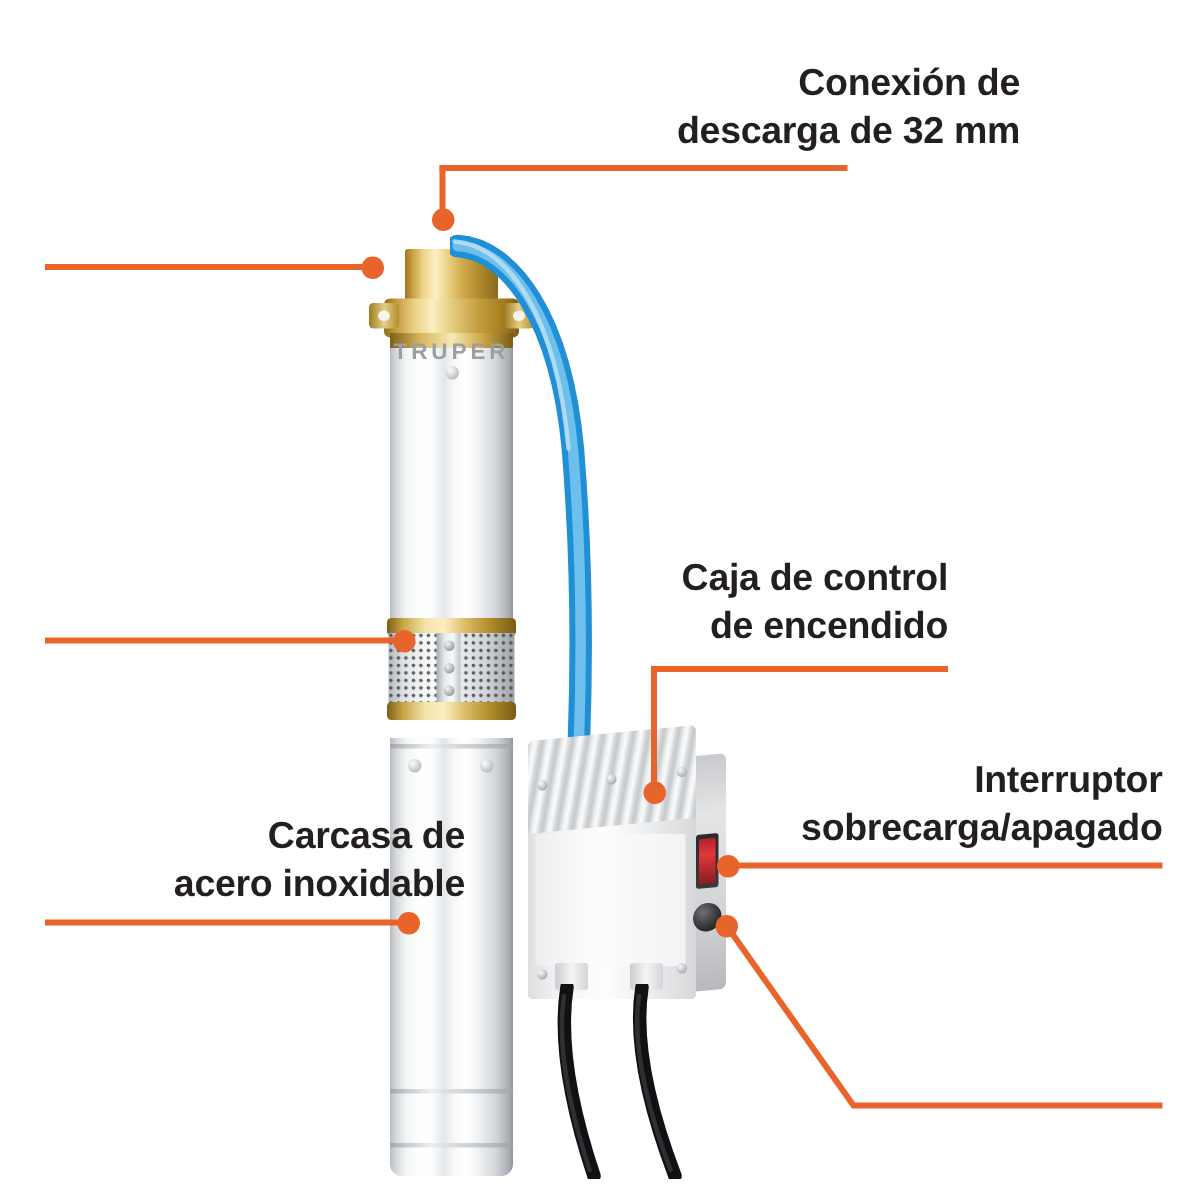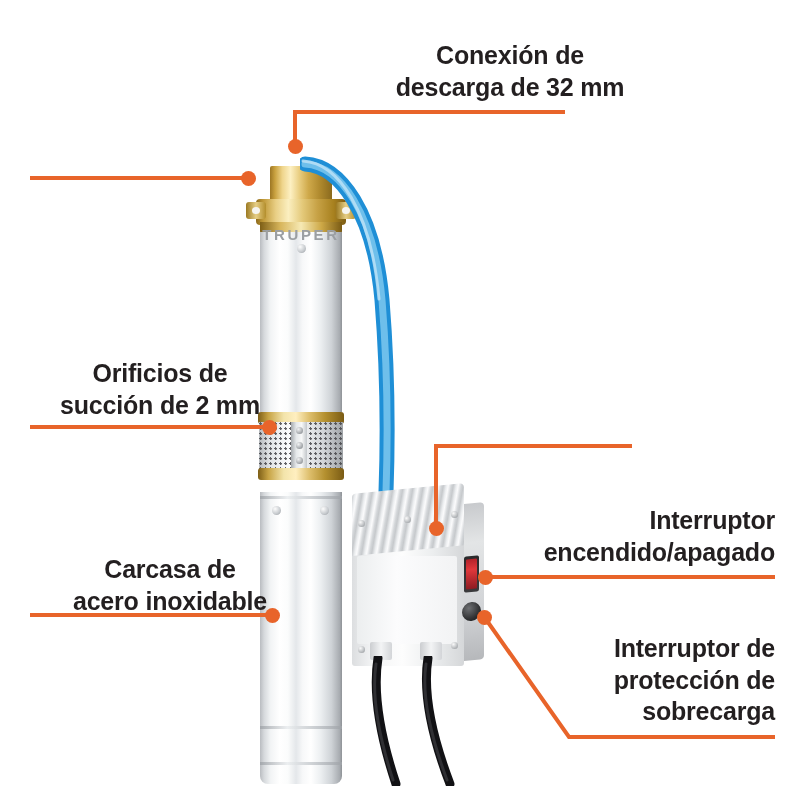--- a/index.html
+++ b/index.html
@@ -15,21 +15,21 @@
   
   .label{
     position:absolute;
     font-weight:700;
     font-size:25px;
     line-height:1.26;
     color:#231f20;
     letter-spacing:-0.2px;
     white-space:pre-line;
   }
-  .label.left{text-align:center;}
+  .label.left{text-align:right;}
   .label.right{text-align:right;}
 
   
   .hline{position:absolute;height:4px;background:#E8642A;}
   .vline{position:absolute;width:4px;background:#E8642A;}
   .dot{
     position:absolute;width:15px;height:15px;border-radius:50%;
     background:#E8642A;
   }
   .diag{position:absolute;overflow:visible;}
@@ -243,40 +243,37 @@
 
   <div class="hline" style="left:30px;top:176px;width:222px;"></div>
   <div class="dot" style="left:241px;top:171px;"></div>
 
   <div class="label left" style="left:340px;top:40px;width:340px;">Conexión de
 descarga de 32 mm</div>
   <div class="hline" style="left:293px;top:110px;width:272px;"></div>
   <div class="vline" style="left:293px;top:110px;height:36px;"></div>
   <div class="dot" style="left:288px;top:139px;"></div>
 
-  <div class="label left" style="left:30px;top:358px;width:260px;">Orificios de
-succión de 2 mm</div>
   <div class="hline" style="left:30px;top:425px;width:242px;"></div>
   <div class="dot" style="left:262px;top:420px;"></div>
 
-  <div class="label left" style="left:30px;top:542px;width:280px;margin-top:12px;">Carcasa de
+  <div class="label left" style="left:30px;top:542px;width:280px;">Carcasa de
 acero inoxidable</div>
   <div class="hline" style="left:30px;top:613px;width:245px;"></div>
   <div class="dot" style="left:265px;top:608px;"></div>
 
+  <div class="label right" style="left:372px;top:370px;width:260px;">Caja de control
+de encendido</div>
   <div class="hline" style="left:434px;top:444px;width:198px;"></div>
   <div class="vline" style="left:434px;top:444px;height:84px;"></div>
   <div class="dot" style="left:429px;top:521px;"></div>
 
   <div class="label right" style="left:520px;top:505px;width:255px;">Interruptor
-encendido/apagado</div>
+sobrecarga/apagado</div>
   <div class="hline" style="left:486px;top:575px;width:289px;"></div>
   <div class="dot" style="left:478px;top:570px;"></div>
 
-  <div class="label right" style="left:515px;top:633px;width:260px;">Interruptor de
-protección de
-sobrecarga</div>
   <svg class="diag" style="left:470px;top:605px;" width="320" height="150" viewBox="0 0 320 150">
     <path d="M15,13 L99,132 L305,132" fill="none" stroke="#E8642A" stroke-width="4" stroke-linejoin="miter"></path>
   </svg>
   <div class="dot" style="left:477px;top:610px;"></div>
 
 </div>
 
 </body></html>

